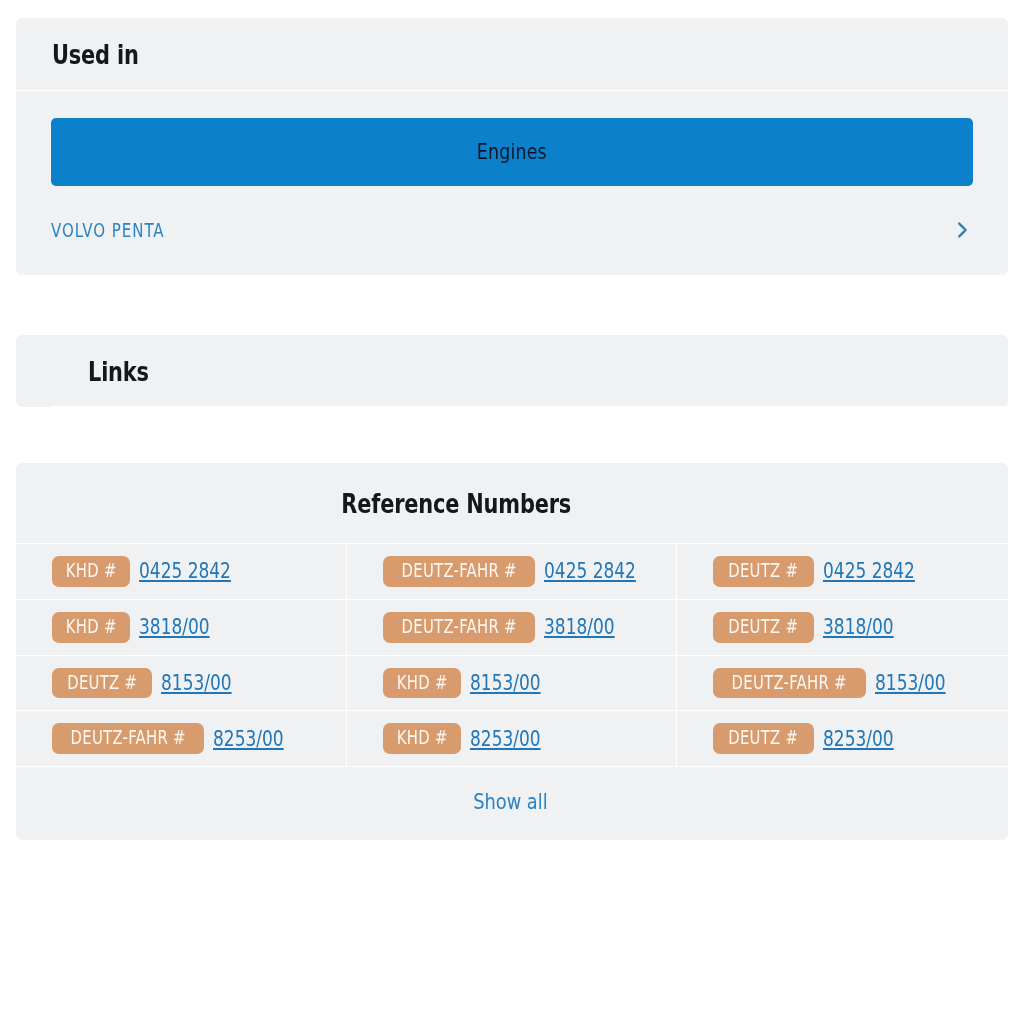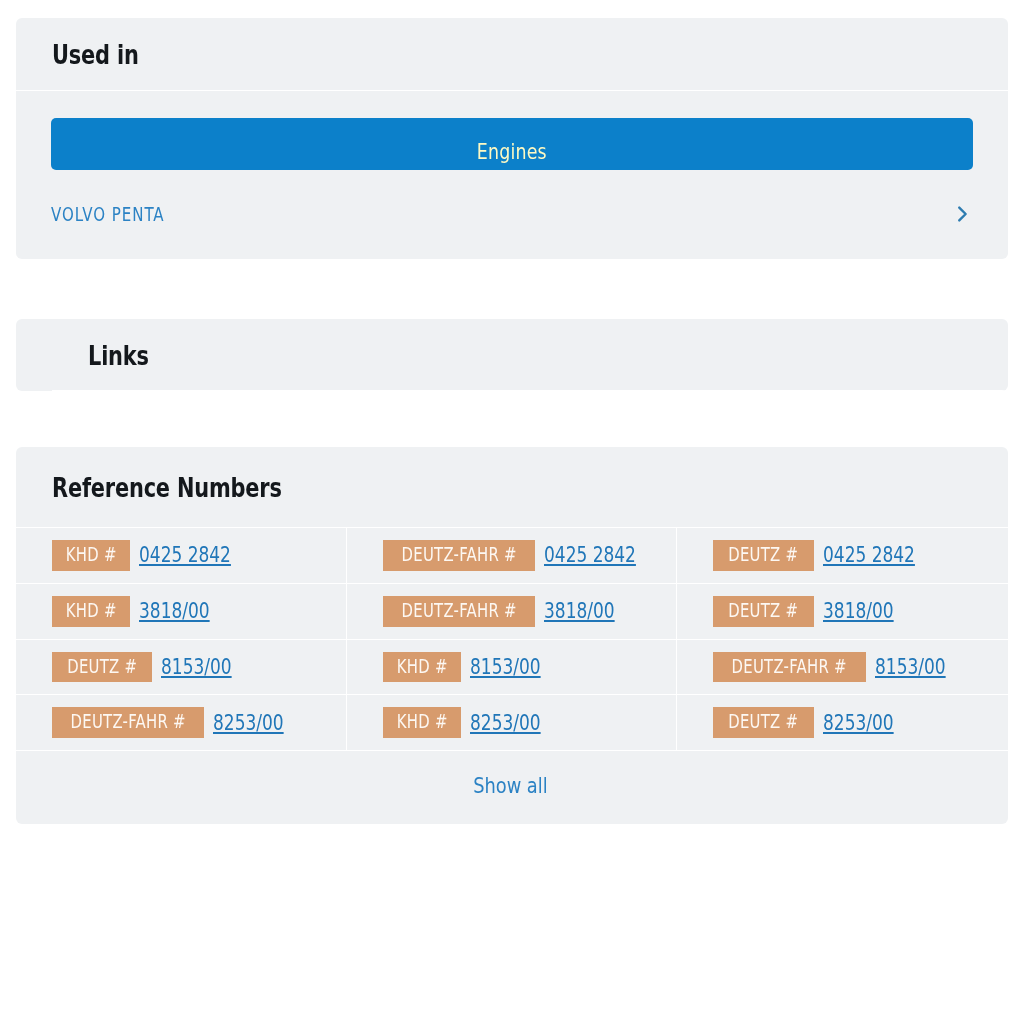--- a/index.html
+++ b/index.html
@@ -49,24 +49,24 @@
   #used-in-card { margin-top: 18px; }
 
   .used-in-body {
     padding: 27px 35px 34px 35px;
   }
 
   .engines-button {
     display: block;
     width: 100%;
     background: #0c80ca;
-    color: #fef9c3;
+    color: #0f172a;
     border: none;
     border-radius: 5px;
-    height: 52px;
+    height: 68px;
     line-height: 68px;
     text-align: center;
     font-family: "DejaVu Sans Condensed", "Liberation Sans Narrow", "Liberation Sans", sans-serif;
     font-size: 22px;
     font-weight: 400;
     cursor: pointer;
     letter-spacing: 0.2px;
   }
   .engines-button span { display: inline-block; transform: scaleX(0.88); }
 
@@ -111,21 +111,21 @@
     text-underline-offset: 2px;
     display: inline-block;
     transform: scaleX(0.9);
     transform-origin: left center;
     word-break: break-all;
   }
 
   
   #reference-card { margin-top: 56px; }
 
-  .ref-header { padding: 26px 16px 24px 36px; }
+  .ref-header { padding: 26px 16px 24px 36px; text-align: center; }
 
   .ref-table {
     display: grid;
     grid-template-columns: 1fr 1fr 1fr;
     border-top: 1.5px solid #ffffff;
   }
 
   .ref-cell {
     display: flex;
     align-items: center;
@@ -133,21 +133,21 @@
     padding: 12px 14px 12px 36px;
     min-height: 55px;
     border-bottom: 1.5px solid #ffffff;
     border-right: 1.5px solid #ffffff;
   }
   .ref-cell:nth-child(3n) { border-right: none; }
 
   .ref-badge {
     background: #d79b6d;
     color: #fdf8f3;
-    border-radius: 0;
+    border-radius: 7px;
     padding: 3px 10px 4px 10px;
     font-family: "DejaVu Sans Condensed", "Liberation Sans Narrow", "Liberation Sans", sans-serif;
     font-size: 19px;
     font-weight: 400;
     letter-spacing: 0.3px;
     white-space: nowrap;
     line-height: 1.25;
   }
   .ref-badge span { display: inline-block; transform: scaleX(0.87); }
 

